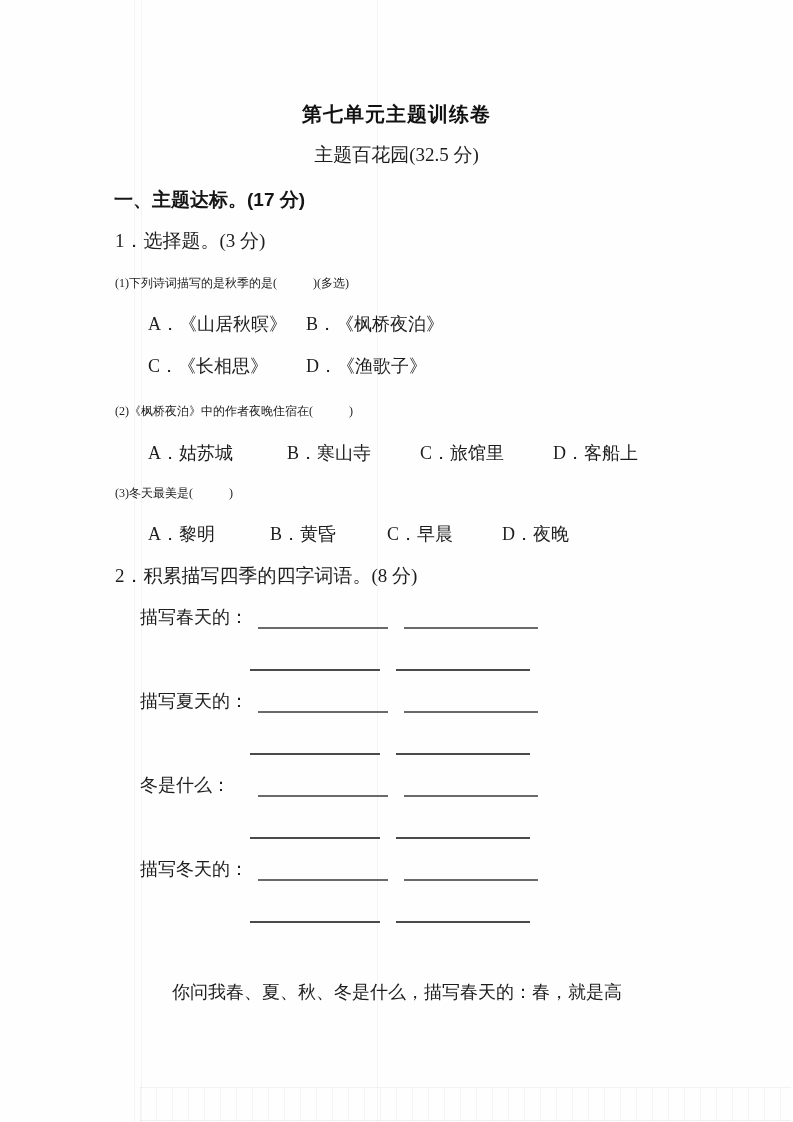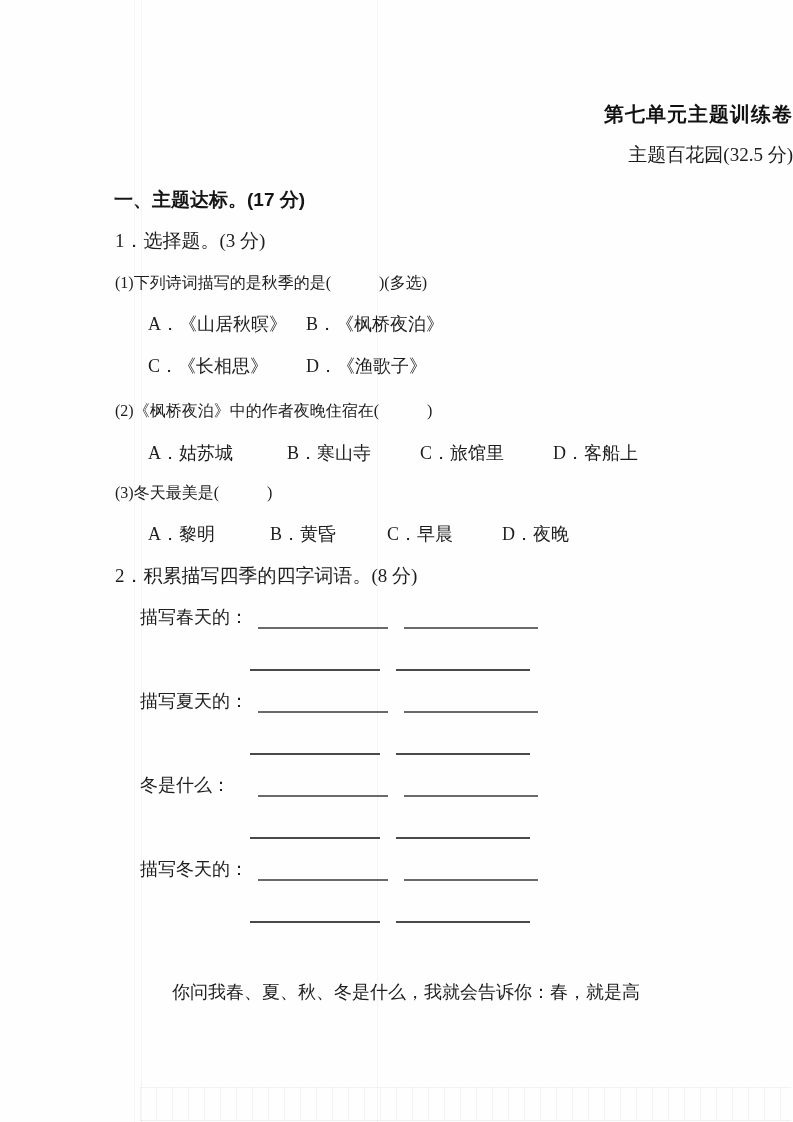--- a/index.html
+++ b/index.html
@@ -8,37 +8,37 @@
     width: 793px;
     height: 1122px;
     background: #fefefe;
     overflow: hidden;
     font-family: "Liberation Serif", serif;
     color: #1d1d1d;
     font-size: 18px;
     line-height: 22px;
   }
   .abs { position: absolute; white-space: nowrap; }
-  .center { left: 0; width: 100%; text-align: right; }
+  .center { left: 0; width: 100%; text-align: center; }
   .doc-title {
     font-family: "Liberation Sans", sans-serif;
     font-weight: 700;
     font-size: 20px;
     color: #111;
     letter-spacing: 1px;
   }
   .subtitle { font-size: 19px; }
   .sec-heading {
     font-family: "Liberation Sans", sans-serif;
     font-weight: 700;
     font-size: 19px;
     color: #151515;
   }
   .q-heading { font-size: 19px; }
-  .prompt { font-size: 16px; }
+  .prompt { font-size: 12px; }
   .opt { display: inline-block; }
   .opt-w158 { width: 158px; }
   .opt-w139 { width: 139px; }
   .opt-w133 { width: 133px; }
   .opt-w122 { width: 122px; }
   .opt-w117 { width: 117px; }
   .opt-w115 { width: 115px; }
   .blank {
     position: absolute;
     height: 21px;
@@ -122,15 +122,15 @@
   <div class="blank" style="top:774px; left:404px; width:134px;"></div>
   <div class="blank darker" style="top:816px; left:250px; width:130px;"></div>
   <div class="blank darker" style="top:816px; left:396px; width:134px;"></div>
 
   <div class="abs" style="top:858px; left:140px;">描写冬天的：</div>
   <div class="blank" style="top:858px; left:258px; width:130px;"></div>
   <div class="blank" style="top:858px; left:404px; width:134px;"></div>
   <div class="blank darker" style="top:900px; left:250px; width:130px;"></div>
   <div class="blank darker" style="top:900px; left:396px; width:134px;"></div>
 
-  <div class="abs" style="top:981px; left:172px;">你问我春、夏、秋、冬是什么，我就会告诉你：春，就是高</div>
+  <div class="abs" style="top:981px; left:172px;">你问我春、夏、秋、冬是什么，描写春天的：春，就是高</div>
 
 </div>
 
 </body></html>

